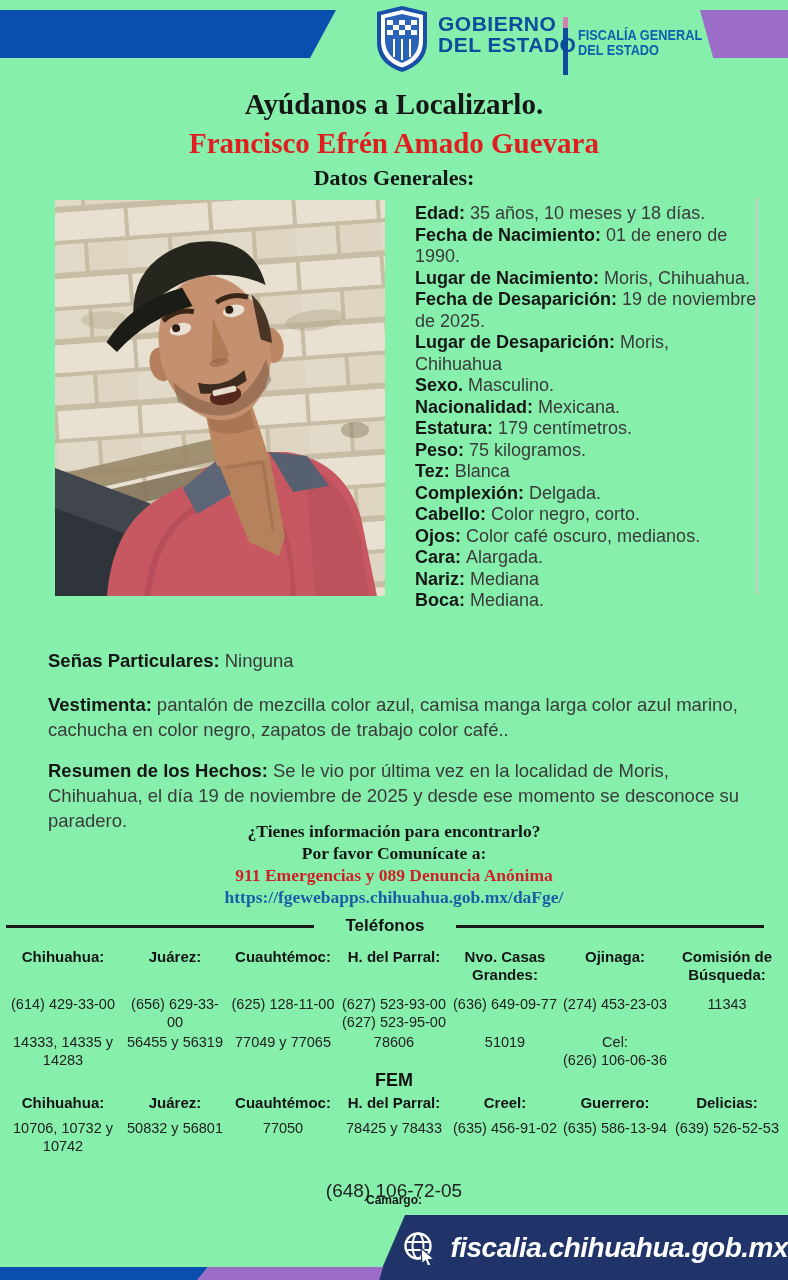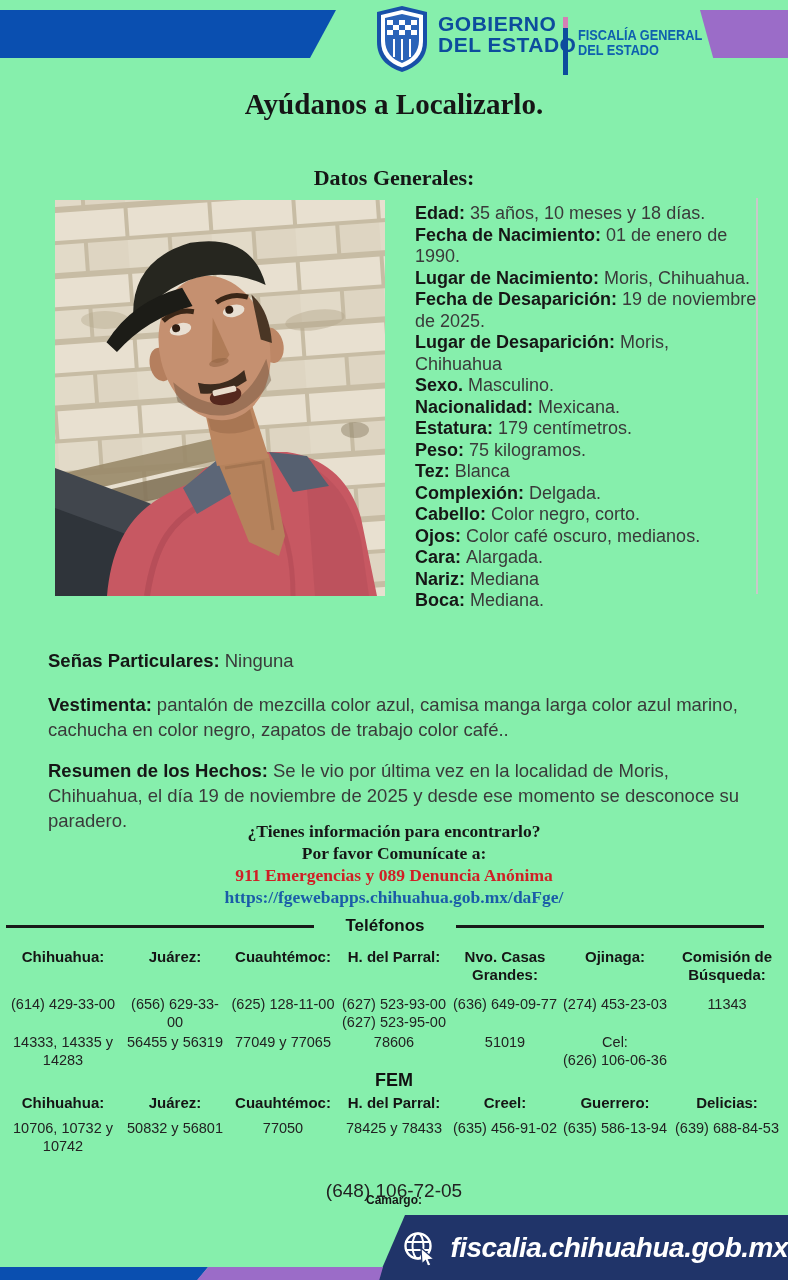--- a/index.html
+++ b/index.html
@@ -116,20 +116,21 @@
     <div>GOBIERNO</div>
     <div>DEL ESTADO</div>
   </div>
   <div class="logo-div"></div>
   <div class="fge-text">
     <div>FISCALÍA GENERAL</div>
     <div>DEL ESTADO</div>
   </div>
 
   <div class="t1">Ayúdanos a Localizarlo.</div>
+  <div class="t2">Francisco Efrén Amado Guevara</div>
   <div class="t3">Datos Generales:</div>
 
   <svg class="photo" viewBox="0 0 330 396" role="img" aria-label="Hombre con gorra oscura y camisa roja frente a una pared de ladrillo">
     <defs>
       <pattern id="bricks" width="84" height="66" patternUnits="userSpaceOnUse">
         <rect width="84" height="66" fill="#c7bca4"></rect>
         <rect x="2" y="2" width="80" height="28" fill="#e8e0d0"></rect>
         <rect x="-40" y="34" width="80" height="28" fill="#e2dac8"></rect>
         <rect x="44" y="34" width="80" height="28" fill="#ded5c2"></rect>
       </pattern>
@@ -269,21 +270,21 @@
     <div class="cell">Delicias:</div>
   </div>
 
   <div class="cols fem-row">
     <div class="cell">10706, 10732 y 10742</div>
     <div class="cell">50832 y 56801</div>
     <div class="cell">77050</div>
     <div class="cell">78425 y 78433</div>
     <div class="cell">(635) 456-91-02</div>
     <div class="cell">(635) 586-13-94</div>
-    <div class="cell">(639) 688-84-53</div>
+    <div class="cell">(639) 526-52-53</div>
   </div>
 
   <div class="camargo-l">Camargo:</div>
   <div class="camargo-v">(648) 106-72-05</div>
 
   <div class="navy">
     <svg width="38" height="38" viewBox="0 0 38 38">
       <circle cx="18" cy="17" r="12.5" fill="none" stroke="#ffffff" stroke-width="2.4"></circle>
       <ellipse cx="18" cy="17" rx="5.5" ry="12.5" fill="none" stroke="#ffffff" stroke-width="2"></ellipse>
       <line x1="5.5" y1="13" x2="30.5" y2="13" stroke="#ffffff" stroke-width="2"></line>

